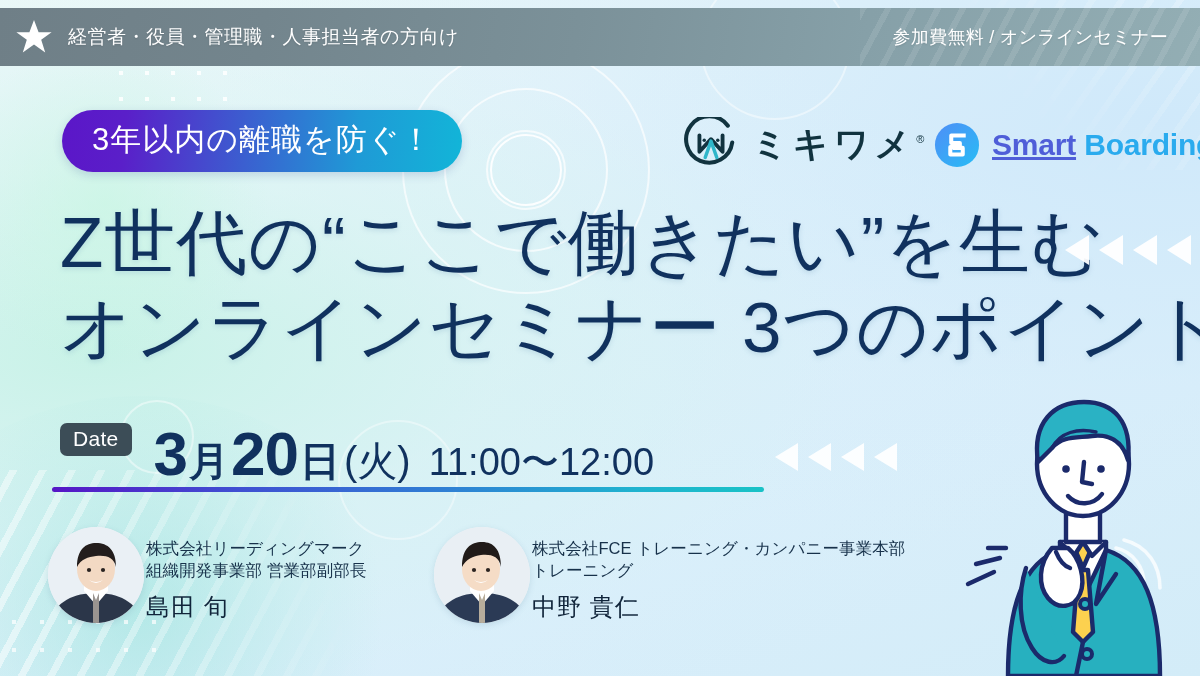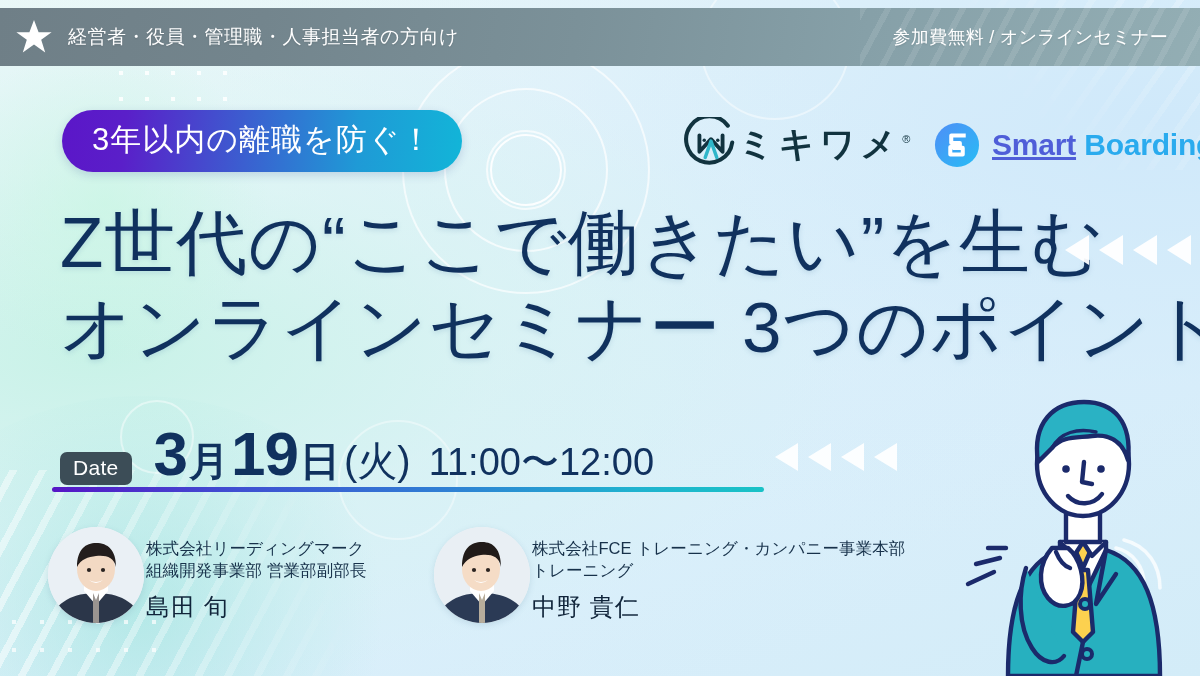--- a/index.html
+++ b/index.html
@@ -129,21 +129,21 @@
     box-shadow:0 3px 10px rgba(40,60,140,.18);
   }
   .tagline-pill span {
     color:#fff; font-size:31px; font-weight:400; letter-spacing:1px;
     white-space:nowrap;
   }
 
   
   .logo-mikiwame {
     position:absolute; left:684px; top:117px;
-    display:flex; align-items:center; 
+    display:flex; align-items:center; gap:14px;
   }
   .mikiwame-mark { width:54px; height:54px; display:block; }
   .mikiwame-word {
     font-size:35px; font-weight:700; color:#11333f; letter-spacing:5px;
     white-space:nowrap; position:relative;
   }
   .mikiwame-word::after {
     content:"®"; font-size:11px; vertical-align:super; margin-left:1px; font-weight:400;
   }
 
@@ -179,21 +179,21 @@
   .arrows-date { left:775px; top:443px; }
   .arrows-date .tri {
     border-top:14px solid transparent;
     border-bottom:14px solid transparent;
     border-right:23px solid rgba(255,255,255,0.92);
   }
 
   
   .date-row {
     position:absolute; left:60px; top:423px;
-    display:flex; align-items:flex-end;
+    display:flex; align-items:flex-start;
   }
   .date-badge {
     background:#3c4d57; color:#ffffff;
     font-size:21px; font-weight:500;
     padding:5px 13px 7px 13px; border-radius:7px;
     line-height:1; margin-right:22px; letter-spacing:.3px;
   }
   .date-main {
     color:#10315e; white-space:nowrap; line-height:1;
     display:flex; align-items:baseline;
@@ -307,21 +307,21 @@
     <div class="tri"></div>
     <div class="tri"></div>
     <div class="tri"></div>
   </div>
 
   <div class="date-row">
     <span class="date-badge">Date</span>
     <span class="date-main">
       <span class="d-num">3</span>
       <span class="d-unit">月</span>
-      <span class="d-num">19</span>
+      <span class="d-num">20</span>
       <span class="d-unit">日</span>
       <span class="d-dow">(火)</span>
       <span class="d-time">11:00〜12:00</span>
     </span>
   </div>
   <div class="date-underline"></div>
 
   <div class="arrows arrows-date">
     <div class="tri"></div>
     <div class="tri"></div>

